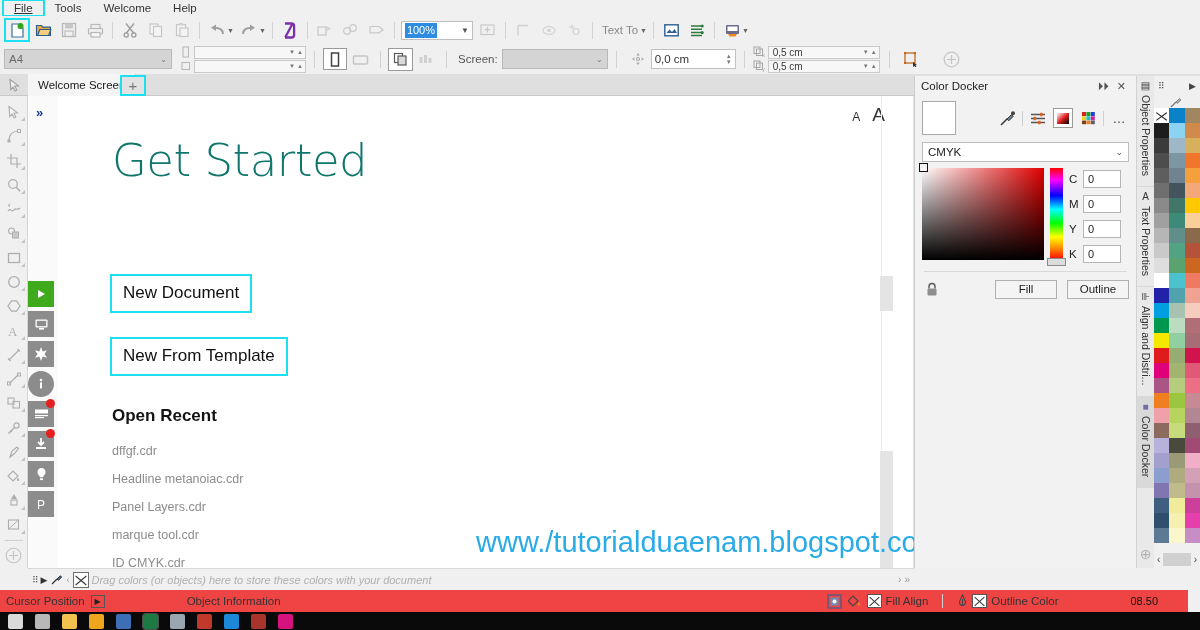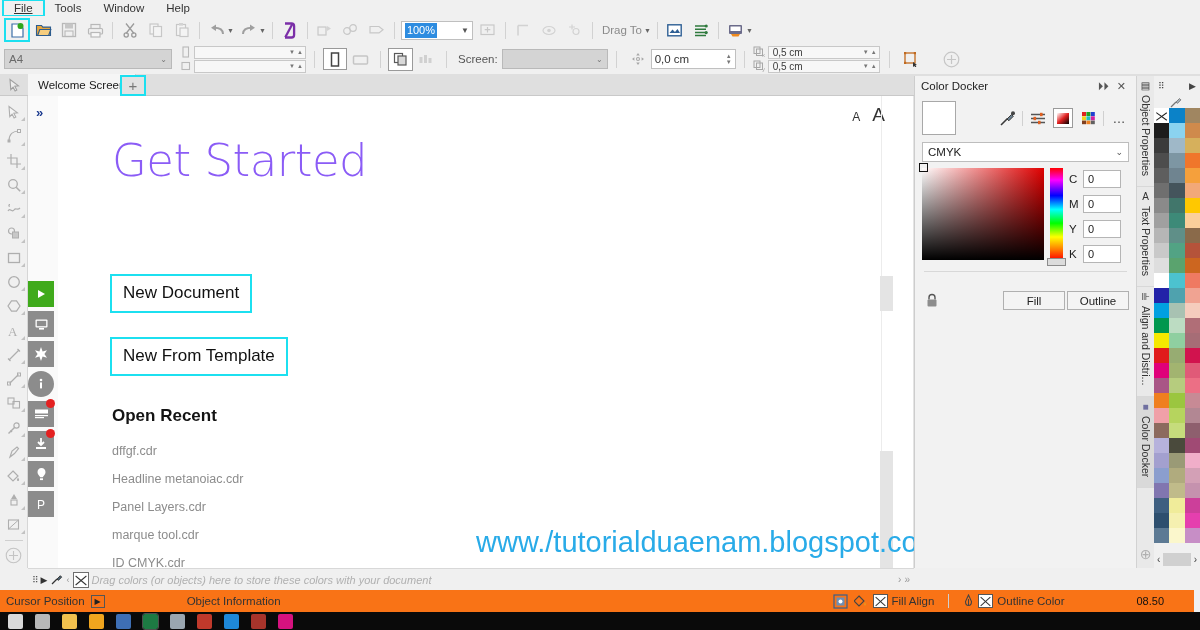--- a/index.html
+++ b/index.html
@@ -136,21 +136,21 @@
   .sbtn .dot {
     position: absolute; right: -1px; top: -2px; width: 9px; height: 9px;
     border-radius: 50%; background: #e42020;
   }
   .ws-body { position: absolute; left: 30px; top: 0; right: 0; bottom: 0; }
   .ws-AA { position: absolute; right: 28px; top: 8px; display: flex; align-items: baseline; gap: 12px; color: #333; }
   .ws-AA .small { font-size: 12px; }
   .ws-AA .big { font-size: 19px; }
   h1.started {
     position: absolute; left: 54px; top: 38px; font-size: 45px;
-    font-weight: 300; color: #8b5cf6; letter-spacing: -0.5px;
+    font-weight: 300; color: #0f766e; letter-spacing: -0.5px;
     font-family: "DejaVu Sans", sans-serif;
   }
   .bigbtn {
     position: absolute; left: 54px; font-size: 17px; color: #111;
     padding: 7px 11px 8px 11px; outline: 2px solid #1ce0f0; outline-offset: 0;
   }
   .bigbtn.b1 { top: 180px; }
   .bigbtn.b2 { top: 243px; }
   .recent-h {
     position: absolute; left: 54px; top: 310px; font-size: 17px;
@@ -224,21 +224,21 @@
   }
   .chan-col { display: flex; flex-direction: column; gap: 7px; padding-top: 2px; }
   .chan { display: flex; align-items: center; gap: 5px; }
   .chan .k { font-size: 11.5px; color: #222; width: 9px; }
   .chan .v {
     width: 38px; height: 18px; border: 1px solid #b5b5b5; background: #fff;
     font-size: 11px; color: #222; padding-left: 4px; display: flex;
     align-items: center;
   }
   .docker-hr { margin: 8px 2px 0 2px; height: 1px; background: #d8d8d8; }
-  .fo-row { display: flex; align-items: flex-end; margin-top: 18px; gap: 2px; }
+  .fo-row { display: flex; align-items: center; margin-top: 7px; gap: 10px; }
   .fo-sp { flex: 1; }
   .fo-btn {
     width: 62px; height: 19px; border: 1px solid #b0b0b0; background: #f4f4f4;
     font-size: 11.5px; color: #222; display: flex; align-items: center;
     justify-content: center;
   }
 
   
   .dockertabs {
     position: absolute; top: 76px; right: 46px; width: 18px; bottom: 62px;
@@ -294,22 +294,22 @@
   .cs-x::before, .cs-x::after {
     content:""; position:absolute; left:0; right:0; top:50%; height:1px; background:#333;
   }
   .cs-x::before { transform: rotate(40deg); }
   .cs-x::after  { transform: rotate(-40deg); }
   .cs-hint {
     flex: 1; text-align: left; font-size: 11px; color: #b0b0b0;
     font-style: italic;
   }
   .statusbar {
-    position: absolute; left: 0; right: 6px; bottom: 18px; height: 22px;
-    background: #f97316; display: flex; align-items: center;
+    position: absolute; left: 0; right: 12px; bottom: 18px; height: 22px;
+    background: #ef4444; display: flex; align-items: center;
     font-size: 11.5px; color: #333; padding: 0 6px; gap: 6px;
   }
   .sb-run {
     width: 14px; height: 13px; border: 1px solid #555; display: flex;
     align-items: center; justify-content: center; font-size: 8px; color: #222;
   }
   .sb-gap-a { width: 70px; }
   .sb-flex { flex: 1; }
   .sb-x {
     width: 15px; height: 14px; border: 1px solid #555; position: relative;
@@ -335,21 +335,21 @@
   svg { display: block; }
 </style>
 </head>
 <body>
 
 <div id="app">
 
   <div class="menubar">
     <div class="menu-item sel"><u>File</u></div>
     <div class="menu-item"><span>Tools</span></div>
-    <div class="menu-item"><span>Window</span></div>
+    <div class="menu-item"><span>Welcome</span></div>
     <div class="menu-item"><span>Help</span></div>
   </div>
 
   <div class="toolbar1">
     <div class="tb-btn hl">
       <svg width="17" height="17" viewBox="0 0 17 17">
           <path d="M3 2h7l4 4v9H3z" fill="#fff" stroke="#3b6fa8" stroke-width="1.2"></path>
           <path d="M10 2v4h4" fill="none" stroke="#3b6fa8" stroke-width="1.2"></path>
           <circle cx="11.5" cy="4" r="3" fill="#2fa81b"></circle>
         </svg>
@@ -458,21 +458,21 @@
           <circle cx="8" cy="7.5" r="1.8" fill="#888"></circle>
         </svg>
     </div>
     <div class="tb-btn" style="opacity:.28">
       <svg width="16" height="15" viewBox="0 0 16 15">
           <circle cx="9" cy="8.5" r="3" fill="none" stroke="#888" stroke-width="1.2"></circle>
           <path d="M2 4h6M5 1.5v5" stroke="#888" stroke-width="1.2"></path>
         </svg>
     </div>
     <div class="tb-sep"></div>
-    <span class="snapto">Drag To</span>
+    <span class="snapto">Text To</span>
     <span class="caret">▼</span>
     <div class="tb-sep"></div>
     <div class="tb-btn">
       <svg width="17" height="15" viewBox="0 0 17 15">
           <rect x="1.8" y="1.8" width="13.4" height="11" fill="#fff" stroke="#2e5f94" stroke-width="1.4"></rect>
           <path d="M3.5 10l3-3.5 2.5 2.5 2.5-3 2.5 4z" fill="#2e5f94"></path>
         </svg>
     </div>
     <div class="tb-btn">
       <svg width="16" height="15" viewBox="0 0 16 15">

